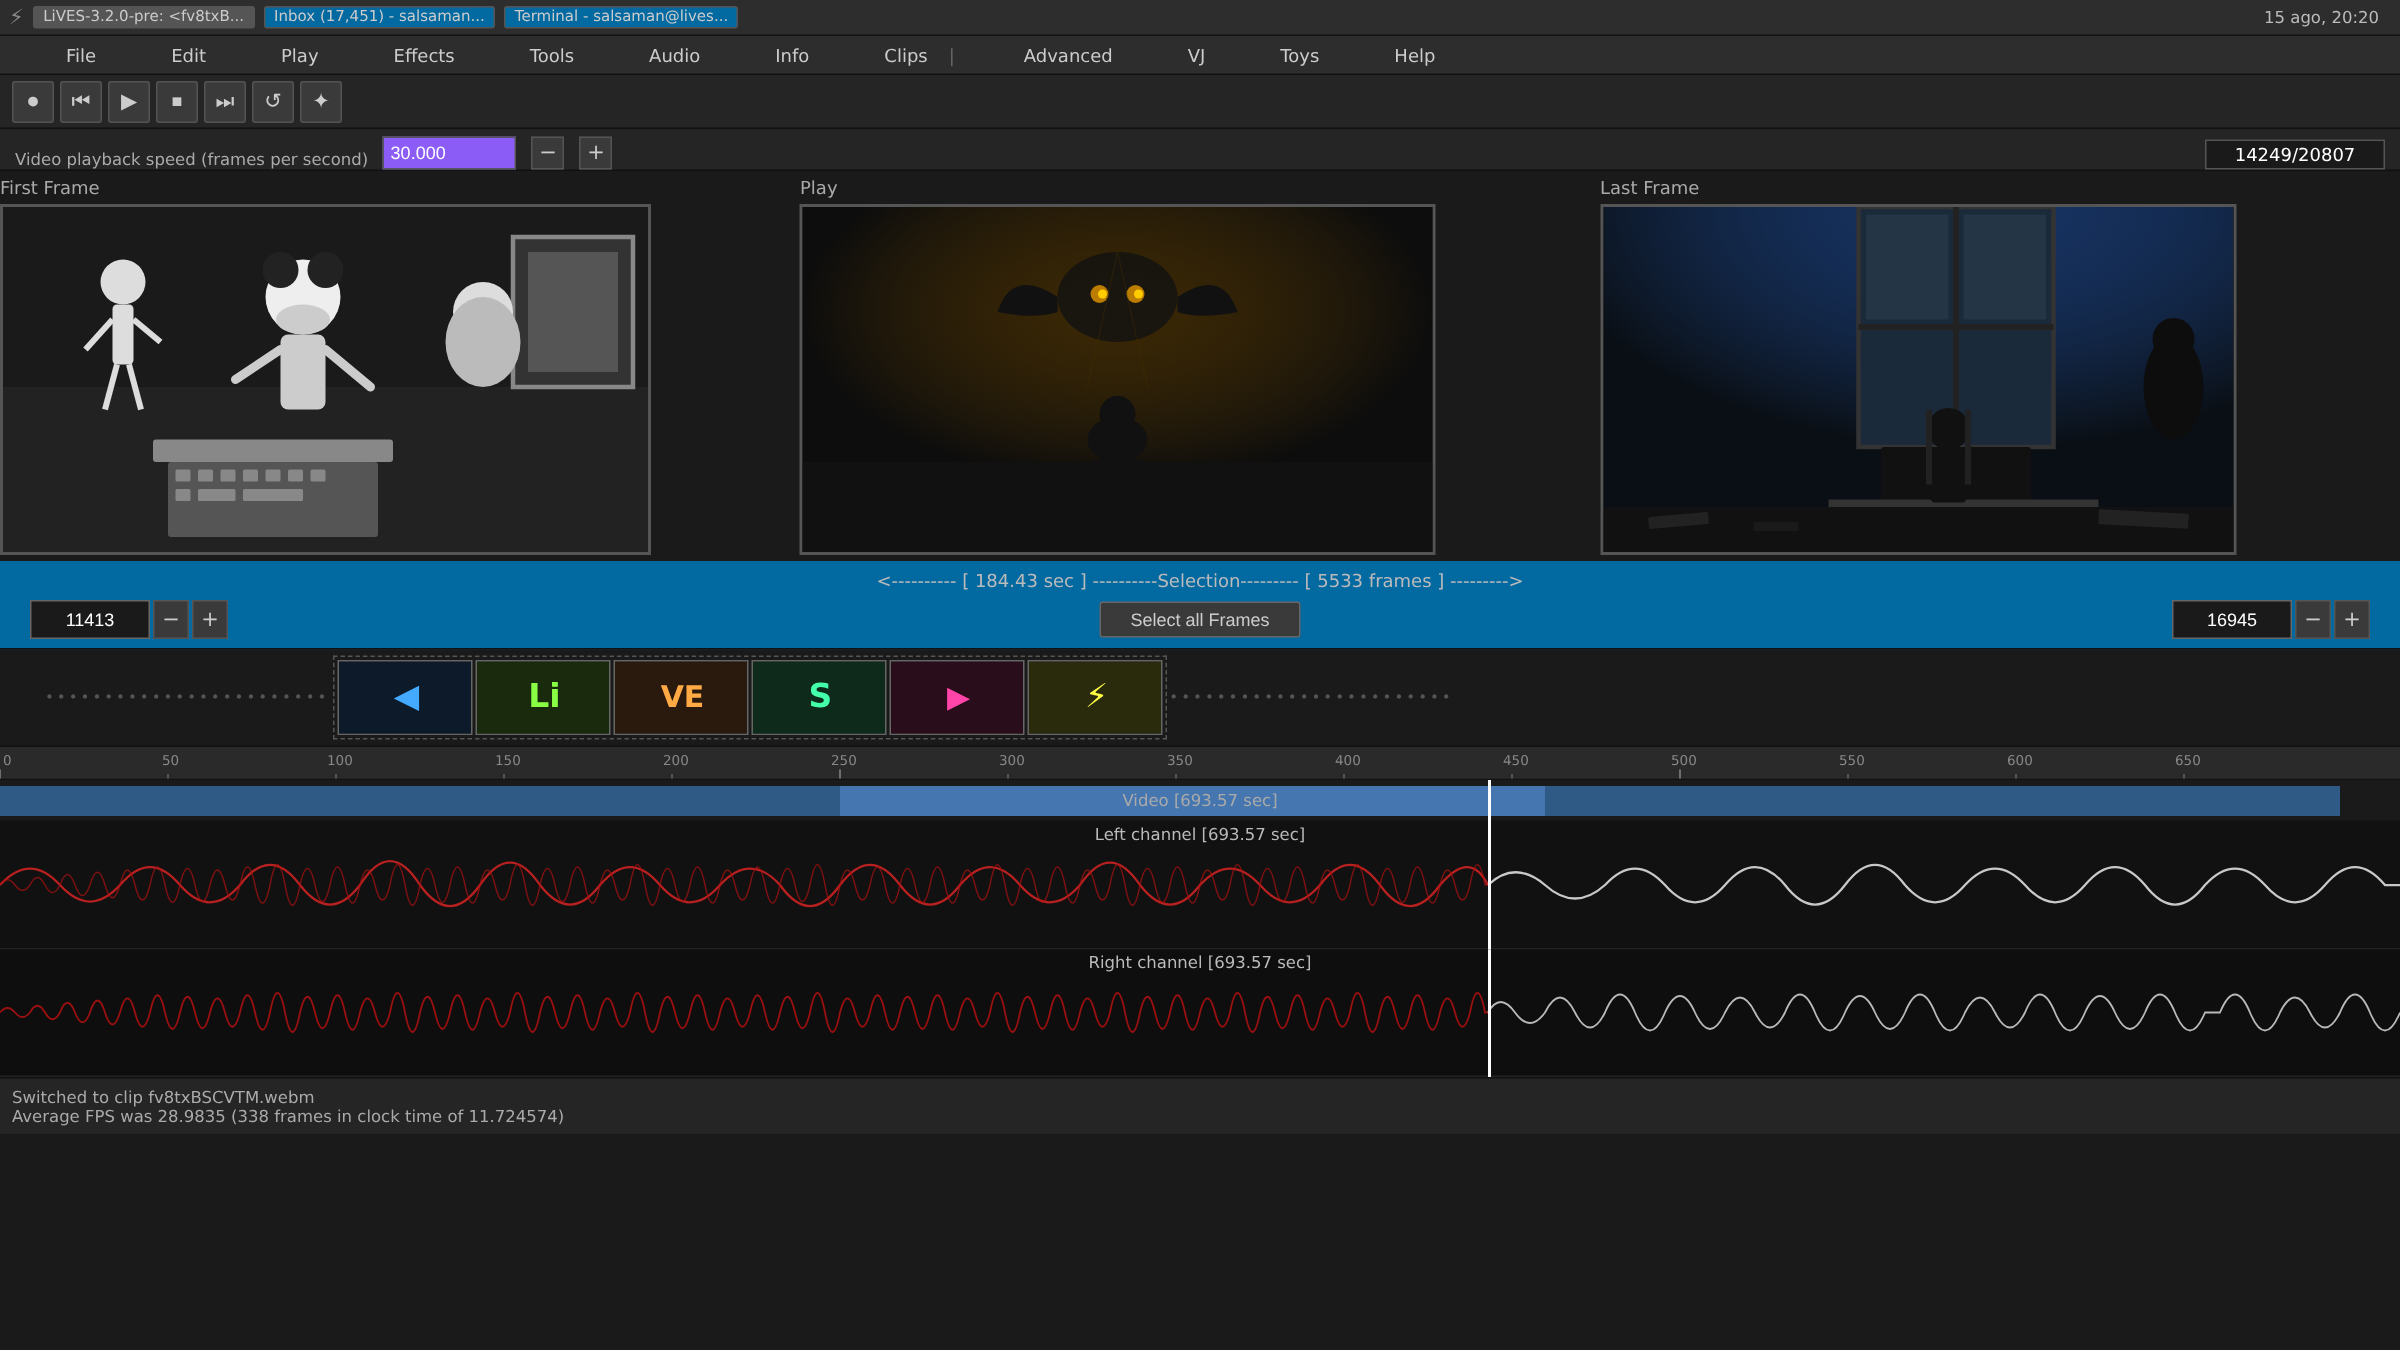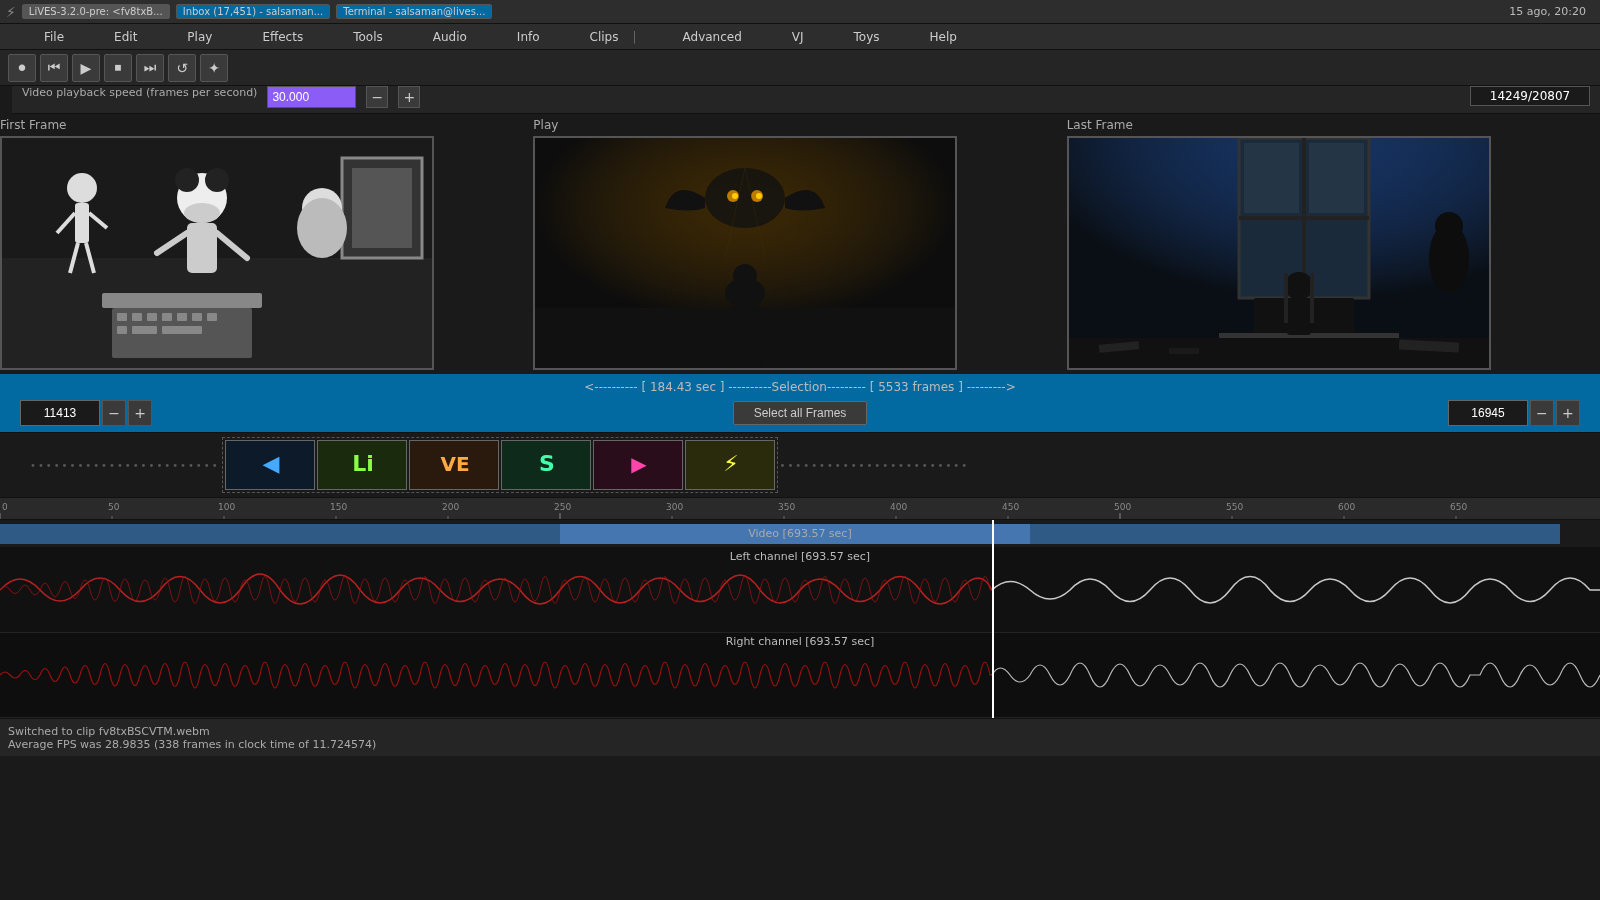--- a/index.html
+++ b/index.html
@@ -85,27 +85,26 @@
       background: #2a2a2a; border: 1px solid #444; padding: 2px 10px;
       border-radius: 3px; cursor: pointer;
     }
     .dot-green { width: 16px; height: 16px; border-radius: 50%; background: #00dd00; border: 2px solid #009900; }
     .dot-red { width: 16px; height: 16px; border-radius: 50%; background: #dd0000; border: 2px solid #990000; }
     .volume-icon { font-size: 16px; color: #aaa; margin-left: 20px; }
 
     
     #fps-bar {
       display: flex;
-      align-items: flex-start;
+      align-items: flex-end;
       background: #252525;
       height: 28px;
       padding: 0 10px;
       border-bottom: 1px solid #111;
       gap: 10px;
-      margin-left: 12px;
     }
     .fps-label { color: #aaa; font-size: 11px; }
     .fps-input {
       background: #8b5cf6; border: 1px solid #555; color: #fff;
       width: 89px; height: 22px; padding: 0 4px; font-size: 12px;
     }
     .step-btn {
       background: #3a3a3a; border: 1px solid #555; color: #ccc;
       width: 22px; height: 22px; cursor: pointer; font-size: 14px;
       display: flex; align-items: center; justify-content: center;

